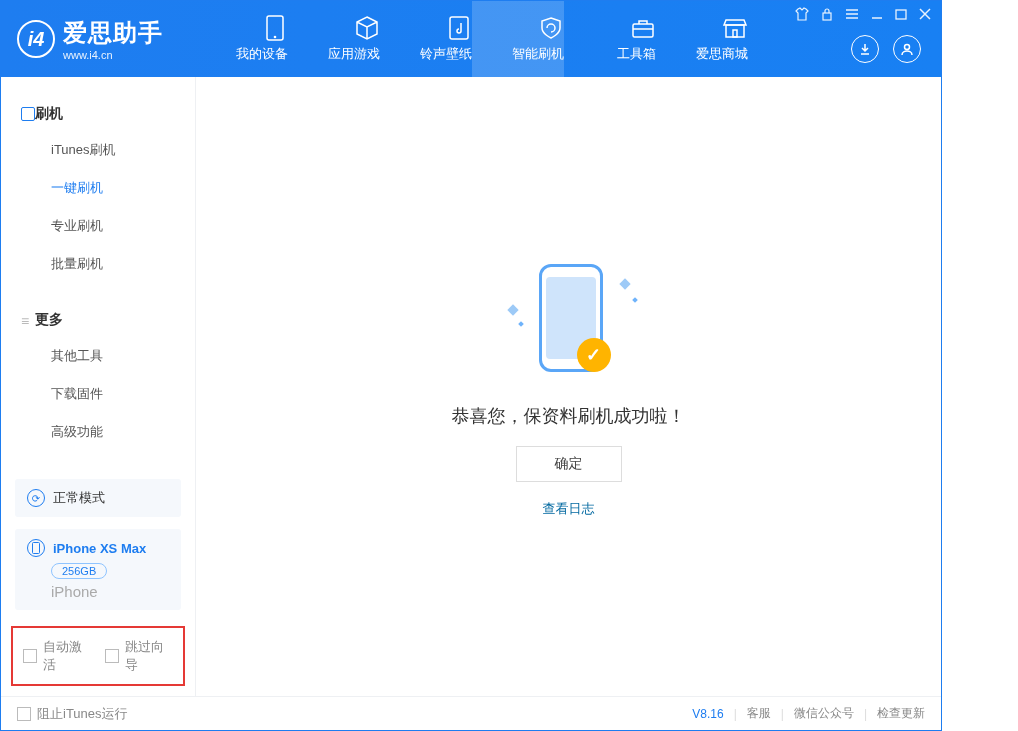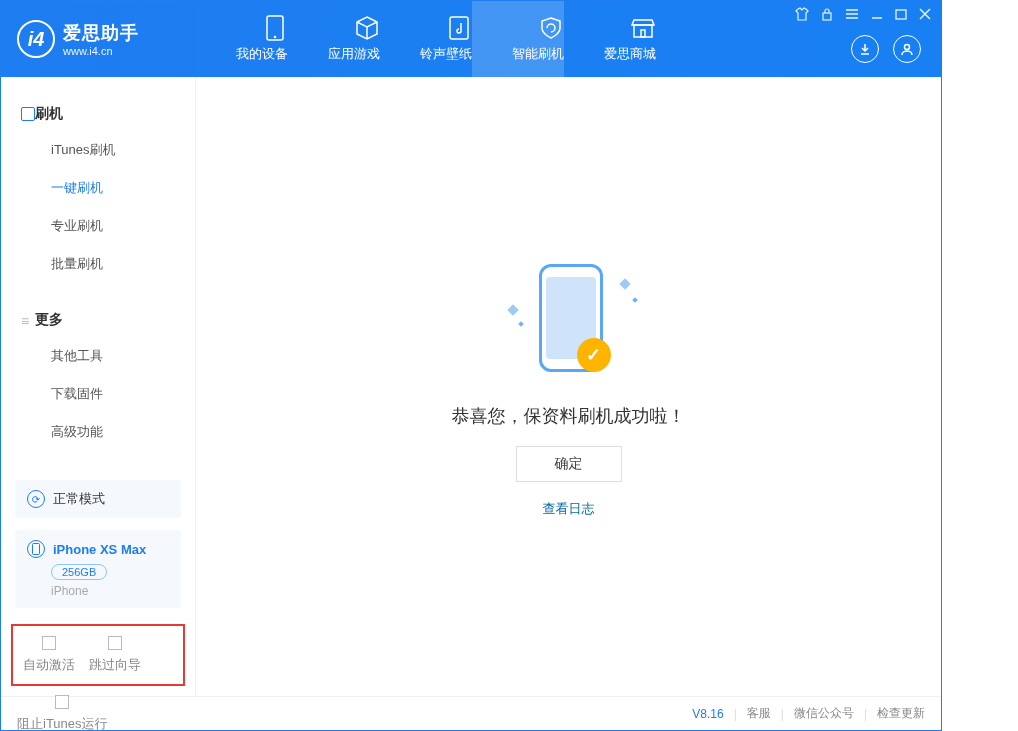--- a/index.html
+++ b/index.html
@@ -2,44 +2,44 @@
 <html><head>
 <meta charset="utf-8">
 <style>
 * { margin: 0; padding: 0; box-sizing: border-box; font-family: "Microsoft YaHei", "PingFang SC", sans-serif; }
 body { background: #fff; }
 .app-window { width: 942px; height: 731px; border: 1px solid #1e7df0; display: flex; flex-direction: column; background: #fff; }
 .header { height: 76px; background: linear-gradient(to right, #1e7df0, #1880f3); display: flex; align-items: stretch; color: #fff; position: relative; }
 .logo-block { display: flex; align-items: center; padding: 0 16px; width: 195px; }
 .logo-circle { width: 38px; height: 38px; border: 2px solid #fff; border-radius: 50%; display: flex; align-items: center; justify-content: center; font-weight: bold; font-size: 20px; font-style: italic; margin-right: 8px; }
 .logo-text { display: flex; flex-direction: column; }
-.logo-title { font-size: 18px; font-weight: bold; letter-spacing: 1px; }
+.logo-title { font-size: 24px; font-weight: bold; letter-spacing: 1px; }
 .logo-sub { font-size: 11px; opacity: 0.9; }
 .nav-tabs { display: flex; }
 .nav-tab { width: 92px; display: flex; flex-direction: column; align-items: flex-end; justify-content: center; cursor: pointer; font-size: 13px; gap: 4px; }
 .nav-tab.active { background: rgba(255,255,255,0.18); }
 .nav-icon { width: 26px; height: 26px; display: flex; align-items: center; justify-content: center; }
 .title-icons { position: absolute; top: 6px; right: 10px; display: flex; gap: 12px; font-size: 14px; align-items: center; }
 .title-icons span { cursor: pointer; opacity: 0.9; }
 .header-right-circles { position: absolute; bottom: 14px; right: 20px; display: flex; gap: 14px; }
 .hcircle { width: 28px; height: 28px; border: 1.5px solid #fff; border-radius: 50%; display: flex; align-items: center; justify-content: center; cursor: pointer; }
 .body-area { flex: 1; display: flex; min-height: 0; }
 .sidebar { width: 195px; border-right: 1px solid #eef0f3; display: flex; flex-direction: column; }
 .side-section-title { display: flex; align-items: center; padding: 12px 20px 8px; color: #333; font-size: 14px; font-weight: bold; margin-top: 16px; }
 .side-item { padding: 10px 20px 10px 50px; font-size: 13px; color: #555; cursor: pointer; }
 .side-item.active { color: #1e7df0; }
 .sidebar-spacer { flex: 1; }
 .status-box { margin: 6px 14px; padding: 10px 12px; background: #f5f8fc; border-radius: 3px; display: flex; align-items: center; gap: 8px; font-size: 13px; color: #333; }
 .device-box { margin: 6px 14px 10px; padding: 10px 12px; background: #f5f8fc; border-radius: 3px; }
 .device-line1 { display: flex; align-items: center; gap: 8px; font-size: 13px; color: #1e7df0; font-weight: bold; }
 .device-badge { display: inline-block; margin-top: 6px; padding: 1px 10px; border: 1px solid #8fc4ff; color: #1e7df0; border-radius: 10px; font-size: 11px; margin-left: 24px; }
-.device-type { color: #aaa; font-size: 12px; margin-top: 4px; margin-left: 24px; }
+.device-type { color: #aaa; font-size: 15px; margin-top: 4px; margin-left: 24px; }
 .red-box { margin: 6px 10px 10px; border: 2px solid #e53935; padding: 10px; display: flex; gap: 14px; align-items: center; }
 .chk { width: 14px; height: 14px; border: 1px solid #bbb; background: #fff; flex-shrink: 0; }
-.chk-label { font-size: 13px; color: #888; display: flex; align-items: center; gap: 6px; cursor: pointer; flex-direction: column; }
+.chk-label { font-size: 13px; color: #888; display: flex; align-items: center; gap: 6px; cursor: pointer; }
 .main { flex: 1; display: flex; flex-direction: column; align-items: center; justify-content: center; gap: 18px; }
 .phone-illustration { position: relative; width: 140px; height: 130px; }
 .phone-body { position: absolute; left: 40px; top: 8px; width: 64px; height: 108px; border: 3px solid #5aa6f7; border-radius: 12px; background: #fff; }
 .phone-screen { position: absolute; left: 4px; top: 10px; right: 4px; bottom: 10px; background: #cfe4fb; border-radius: 4px; }
 .check-circle { position: absolute; right: 28px; bottom: 14px; width: 34px; height: 34px; background: #ffb400; border-radius: 50%; display: flex; align-items: center; justify-content: center; color: #fff; font-weight: bold; font-size: 18px; }
 .sparkle { position: absolute; background: #9dcaf7; transform: rotate(45deg); }
 .result-text { font-size: 18px; color: #333; font-weight: 500; }
 .ok-btn { padding: 8px 38px; border: 1px solid #ddd; background: #fff; font-size: 14px; color: #444; cursor: pointer; }
 .link-gray { color: #0369a1; font-size: 13px; cursor: pointer; }
 .footer { height: 34px; border-top: 1px solid #eef0f3; display: flex; align-items: center; padding: 12px 16px; font-size: 12px; color: #888; }
@@ -97,20 +97,30 @@
           <svg width="26" height="26" viewBox="0 0 26 26">
               <path d="M13 3 L22 6 L22 13 C22 19 13 23 13 23 C13 23 4 19 4 13 L4 6 Z" fill="none" stroke="#fff" stroke-width="1.5"></path>
               <path d="M9 13 A4 4 0 1 1 13 17" fill="none" stroke="#fff" stroke-width="1.5"></path>
             </svg>
         </span>
         <span>智能刷机</span>
       </div>
       <div class="nav-tab">
         <span class="nav-icon">
           <svg width="26" height="24" viewBox="0 0 26 24">
+              <rect x="3" y="8" width="20" height="13" rx="1.5" fill="none" stroke="#fff" stroke-width="1.5"></rect>
+              <path d="M9 8 L9 5 L17 5 L17 8" fill="none" stroke="#fff" stroke-width="1.5"></path>
+              <line x1="3" y1="13" x2="23" y2="13" stroke="#fff" stroke-width="1.5"></line>
+            </svg>
+        </span>
+        <span>工具箱</span>
+      </div>
+      <div class="nav-tab">
+        <span class="nav-icon">
+          <svg width="26" height="24" viewBox="0 0 26 24">
               <path d="M4 4 L22 4 L24 9 L2 9 Z" fill="none" stroke="#fff" stroke-width="1.5"></path>
               <rect x="4" y="9" width="18" height="12" fill="none" stroke="#fff" stroke-width="1.5"></rect>
               <rect x="11" y="14" width="4" height="7" fill="none" stroke="#fff" stroke-width="1.5"></rect>
             </svg>
         </span>
         <span>爱思商城</span>
       </div>
     </div>
 
     <div class="title-icons">

